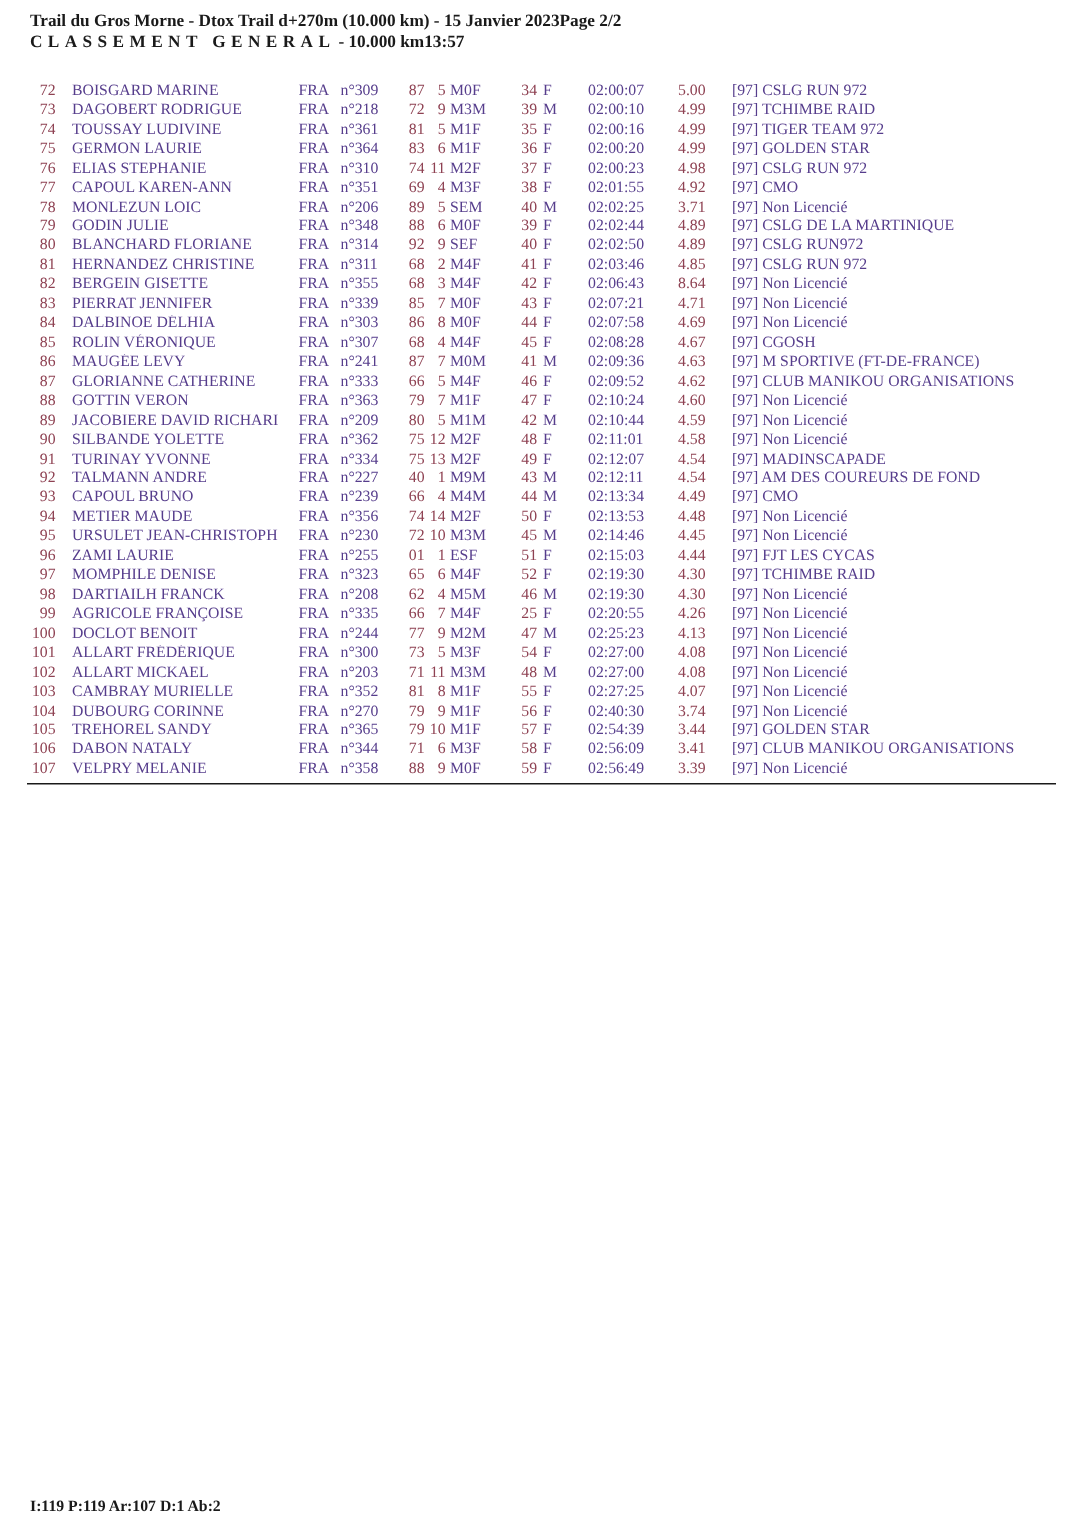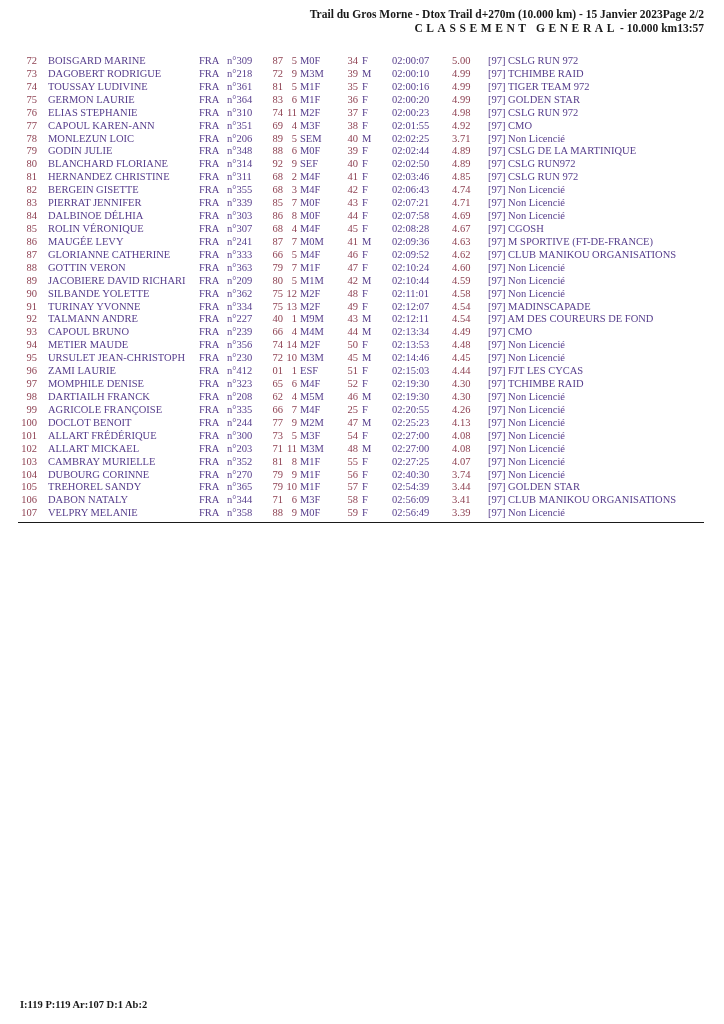--- a/index.html
+++ b/index.html
@@ -16,21 +16,21 @@
     color: var(--ink, #1a1a1a);
   }
   .doc-header {
     position: absolute;
     top: 7px;
     left: 20px;
     right: 20px;
   }
   .hdr-line {
     display: flex;
-    justify-content: flex-end;
+    justify-content: flex-start;
     align-items: baseline;
     font-weight: bold;
     font-size: 11.5px;
     line-height: 14px;
     white-space: nowrap;
   }
   .spaced { letter-spacing: 3.6px; }
   .subtitle-suffix { letter-spacing: 0; margin-left: 2px; margin-top: 13px; }
 
   .results-table {
@@ -243,21 +243,21 @@
         <span class="cell num al-r">82</span>
         <span class="cell txt name">BERGEIN GISETTE</span>
         <span class="cell txt">FRA</span>
         <span class="cell txt">n°355</span>
         <span class="cell num al-r">68</span>
         <span class="cell num al-r">3</span>
         <span class="cell txt pad3">M4F</span>
         <span class="cell num al-r">42</span>
         <span class="cell txt pad4">F</span>
         <span class="cell txt pad4">02:06:43</span>
-        <span class="cell num">4.74</span>
+        <span class="cell num">8.64</span>
         <span class="cell txt">[97] Non Licencié</span>
       </div>
       <div class="row">
         <span class="cell num al-r">83</span>
         <span class="cell txt name">PIERRAT JENNIFER</span>
         <span class="cell txt">FRA</span>
         <span class="cell txt">n°339</span>
         <span class="cell num al-r">85</span>
         <span class="cell num al-r">7</span>
         <span class="cell txt pad3">M0F</span>
@@ -432,21 +432,21 @@
         <span class="cell num al-r">45</span>
         <span class="cell txt pad4">M</span>
         <span class="cell txt pad4">02:14:46</span>
         <span class="cell num">4.45</span>
         <span class="cell txt">[97] Non Licencié</span>
       </div>
       <div class="row">
         <span class="cell num al-r">96</span>
         <span class="cell txt name">ZAMI LAURIE</span>
         <span class="cell txt">FRA</span>
-        <span class="cell txt">n°412</span>
+        <span class="cell txt">n°255</span>
         <span class="cell num al-r">01</span>
         <span class="cell num al-r">1</span>
         <span class="cell txt pad3">ESF</span>
         <span class="cell num al-r">51</span>
         <span class="cell txt pad4">F</span>
         <span class="cell txt pad4">02:15:03</span>
         <span class="cell num">4.44</span>
         <span class="cell txt">[97] FJT LES CYCAS</span>
       </div>
       <div class="row">

